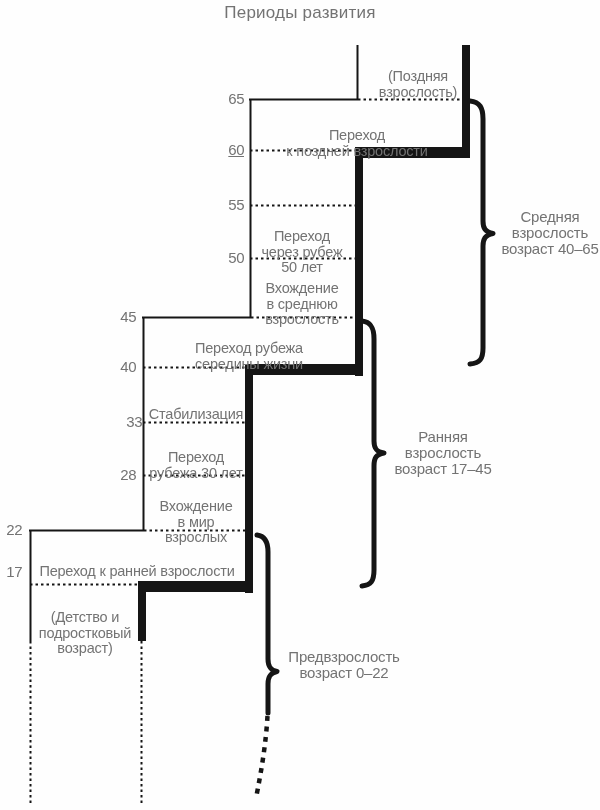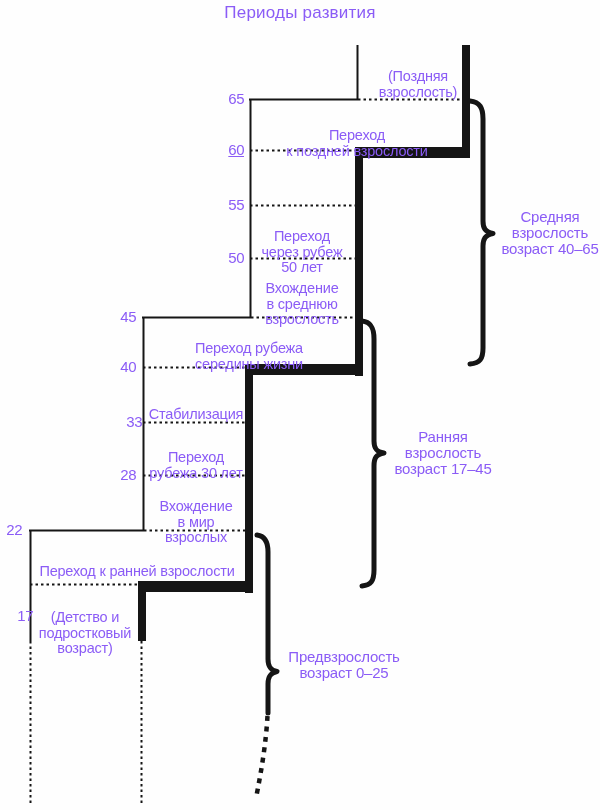--- a/index.html
+++ b/index.html
@@ -1,20 +1,20 @@
 <!DOCTYPE html>
 <html><head>
 <meta charset="utf-8">
 <style>
   html,body { margin:0; padding:0; }
   .canvas {
     position:relative; width:600px; height:810px;
     background:#fefefe; overflow:hidden;
     font-family:"Liberation Sans", sans-serif;
-    color:#8b5cf6;
+    color:#737373;
   }
   .canvas svg { position:absolute; left:0; top:0; }
   .title {
     position:absolute; left:150px; top:3px; width:300px;
     text-align:center; font-size:17px; letter-spacing:0.2px;
   }
   .lbl {
     position:absolute; text-align:center; white-space:pre-line;
     font-size:14.5px; line-height:15.5px; letter-spacing:-0.2px;margin-top:19px;
   }
@@ -81,21 +81,21 @@
 
   <div class="age" style="left:214px; top:90px;  width:30px;">65</div>
   <div class="age" style="left:214px; top:141px; width:30px;text-decoration:underline;">60</div>
   <div class="age" style="left:214px; top:196px; width:30px;">55</div>
   <div class="age" style="left:214px; top:249px; width:30px;">50</div>
   <div class="age" style="left:106px; top:308px; width:30px;">45</div>
   <div class="age" style="left:106px; top:358px; width:30px;">40</div>
   <div class="age" style="left:112px; top:413px; width:30px;">33</div>
   <div class="age" style="left:106px; top:466px; width:30px;">28</div>
   <div class="age" style="left:0px;   top:521px; width:22px;">22</div>
-  <div class="age" style="left:0px;   top:607px; width:22px;margin-left:11px;">17</div>
+  <div class="age" style="left:0px;   top:563px; width:22px;">17</div>
 
   <div class="lbl" style="left:338px; top:50px;  width:160px;">(Поздняя
 взрослость)</div>
   <div class="lbl" style="left:267px; top:109px; width:180px;">Переход
 к поздней взрослости</div>
   <div class="lbl" style="left:232px; top:210px; width:140px;">Переход
 через рубеж
 50 лет</div>
   <div class="lbl" style="left:232px; top:262px; width:140px;">Вхождение
 в среднюю
@@ -113,15 +113,15 @@
 подростковый
 возраст)</div>
 
   <div class="era" style="left:490px; top:209px; width:120px;">Средняя
 взрослость
 возраст 40–65</div>
   <div class="era" style="left:383px; top:429px; width:120px;">Ранняя
 взрослость
 возраст 17–45</div>
   <div class="era" style="left:264px; top:649px; width:160px;">Предвзрослость
-возраст 0–25</div>
+возраст 0–22</div>
 
 </div>
 
 </body></html>

